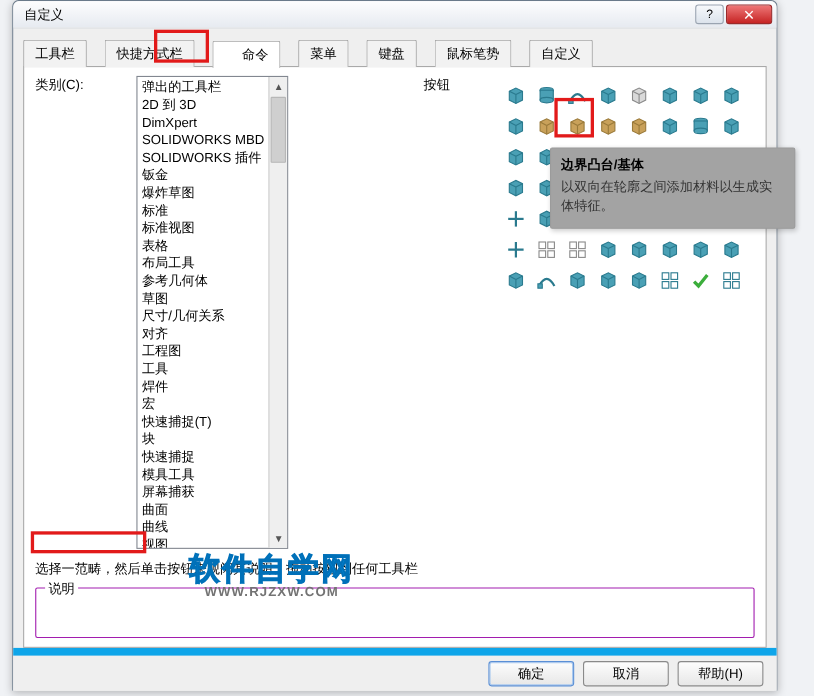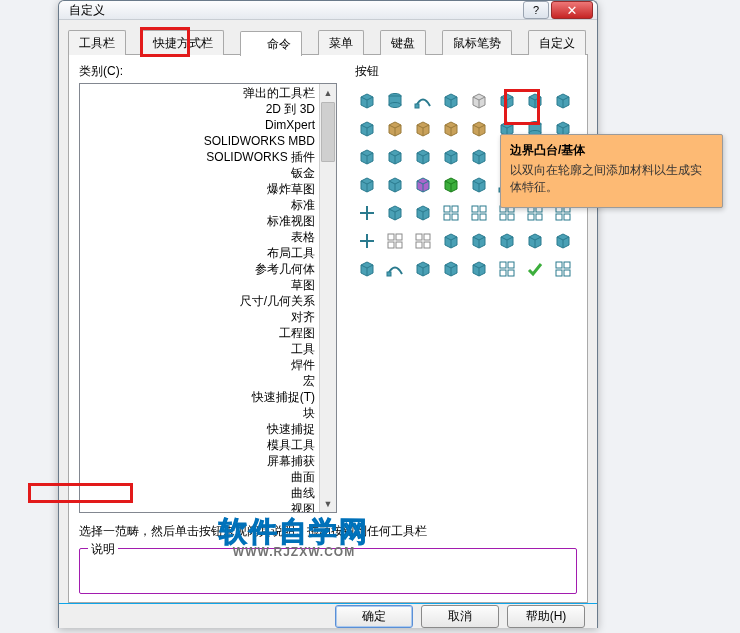--- a/index.html
+++ b/index.html
@@ -1,23 +1,22 @@
 <!DOCTYPE html>
 <html><head>
 <meta charset="utf-8">
 <style>
   * { box-sizing: border-box; margin: 0; padding: 0; font-family: "Microsoft YaHei", "SimSun", sans-serif; }
   body { background: #f0f2f5; width: 740px; height: 633px; position: relative; }
 
   .dialog {
-    position: absolute; left: 11px; top: 0; width: 540px; height: 628px;
+    position: absolute; left: 11px; top: 0; width: 696px; height: 628px;
     background: #efefef; border: 1px solid #6a7a8a; border-radius: 6px 6px 0 0;
     box-shadow: 0 2px 8px rgba(0,0,0,.25); display: flex; flex-direction: column;
     border-bottom: none;
-    margin-left: 47px;
   }
   .titlebar {
     height: 28px; background: linear-gradient(#fdfdfe,#e6eaf0);
     display: flex; align-items: center; padding: 0 4px 0 10px;
     border-bottom: 1px solid #c8cdd3; border-radius: 6px 6px 0 0;
   }
   .titlebar .title { font-size: 12px; flex: 1; }
   .titlebar .winbtn {
     width: 26px; height: 18px; margin-left: 2px; display: inline-flex;
     align-items: center; justify-content: center; font-size: 11px;
@@ -40,32 +39,32 @@
   .tab.active { background: #fff; position: relative; top: 1px; padding-left: 26px; }
 
   .panel {
     flex: 1; border: 1px solid #a9a9a9; background: #fff;
     padding: 8px 10px 8px 10px; display: flex; flex-direction: column;
     position: relative; z-index: 1;
   }
 
   .columns { display: flex; gap: 18px; flex: 1; }
 
-  .col { display: flex; flex-direction: column; }
+  .col { display: flex; flex-direction: row; gap: 48px; }
   .col.left { width: 335px; }
   .col.right { flex: 1; }
 
   .lbl { font-size: 12px; margin-bottom: 3px; }
 
   .listbox {
     border: 1px solid #828790; background: #fff; height: 430px;
     display: flex; position: relative;
   }
   .listbox .items { flex: 1; overflow: hidden; padding: 1px 0; }
-  .listbox .row { font-size: 12px; line-height: 16px; padding: 0 4px; white-space: nowrap; text-align: right; }
+  .listbox .row { font-size: 12px; line-height: 16px; padding: 0 4px; white-space: nowrap; }
   .scrollbar {
     width: 17px; background: #efefef; border-left: 1px solid #d0d0d0;
     position: relative;
   }
   .scrollbar .arrow {
     height: 17px; display:flex;align-items:center;justify-content:center;
     font-size: 9px; color:#555;
   }
   .scrollbar .thumb {
     position: absolute; left: 1px; right: 1px; top: 18px; height: 60px;
@@ -87,36 +86,36 @@
   .desc-box { border: 1px solid #a21caf; background: #fff; height: 46px; width: 100%; position: relative; border-radius:2px;}
   .desc-box .dlbl { position: absolute; top: -8px; left: 8px; font-size: 12px; background:#fff; padding:0 3px;}
   .watermark {
     position: absolute; left: 150px; bottom: 44px; pointer-events: none;
     text-align: center; line-height: 1;
   }
   .watermark .l1 { font-size: 28px; font-weight: 900; color:#0099ef; letter-spacing:2px;font-family:Liberation Serif, serif; -webkit-text-stroke: 1px #0070b8;}
   .watermark .l2 { font-size: 12px; font-weight: 700; color:#737373; letter-spacing:1px;}
 
   .buttonbar {
-    height: 42px; border-top: 1px solid #0ea5e9; background: #efefef;
+    height: 42px; border-top: 7px solid #0ea5e9; background: #efefef;
     display: flex; align-items: center; justify-content: flex-end; padding: 0 12px; gap: 8px;
   }
   .btn {
     min-width: 78px; height: 23px; font-size: 12px;
     background: linear-gradient(#fdfdfd,#e7e7e7); border: 1px solid #8a8a8a; border-radius: 3px;
   }
   .btn.primary { border-color: #5a8fd6; box-shadow: 0 0 0 1px #a9c9ef inset; }
 
   
   .hl { position:absolute; border:3px solid #e21a1a; pointer-events:none; z-index: 5;}
 
   
   .tooltip {
     position: absolute; z-index: 10; left: 500px; top: 134px; width: 223px;
-    background: #fdba74; border: 1px solid #9b9b9b; padding: 7px 9px 10px;
+    background: #a3a3a3; border: 1px solid #9b9b9b; padding: 7px 9px 10px;
     font-size: 12px; box-shadow: 1px 2px 5px rgba(0,0,0,.2); border-radius:2px;
   }
   .tooltip .tt { font-weight: 600; margin-bottom: 3px; }
   .tooltip .tb { color:#333; line-height: 1.45; }
 </style>
 </head>
 <body>
 
 <div class="dialog">
 

